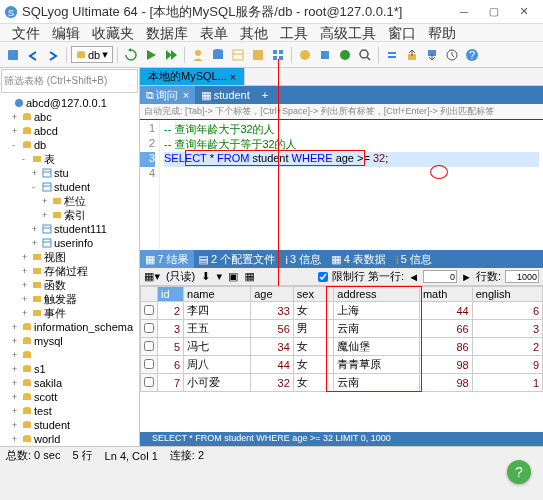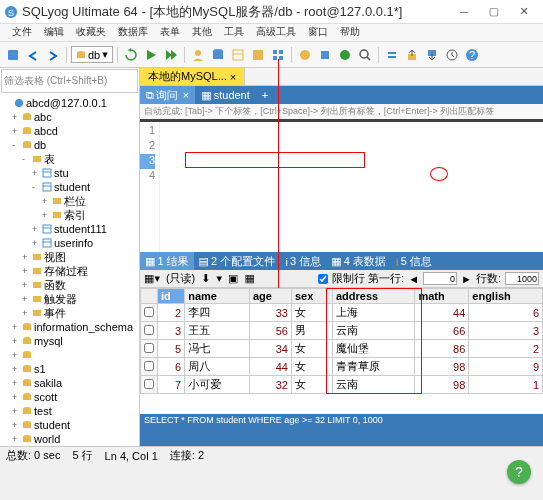--- a/index.html
+++ b/index.html
@@ -3,41 +3,41 @@
 <meta charset="utf-8">
 <style>
 *{box-sizing:border-box;margin:0;padding:0;font-family:"Microsoft YaHei","SimSun",Arial,sans-serif;font-size:11px}
 body{background:#f0f0f0;width:543px;height:500px;overflow:hidden;position:relative}
 .titlebar{height:24px;background:#fff;display:flex;align-items:center;padding:0 4px;border-bottom:1px solid #ddd}
 .titlebar .logo{width:14px;height:14px;margin-right:4px}
 .titlebar .title{flex:1;font-size:13px;color:#333}
 .winbtns{display:flex}
 .winbtn{width:30px;height:20px;display:flex;align-items:center;justify-content:center;color:#555}
 .menubar{height:18px;background:#f7f7f7;display:flex;padding:0 6px;border-bottom:1px solid #ddd}
-.menuitem{padding:1px 6px;font-size:10px;color:#333}
+.menuitem{padding:1px 6px;font-size:14px;color:#333}
 .toolbar{height:26px;background:#f7f7f7;display:flex;align-items:center;padding:0 4px;gap:2px;border-bottom:1px solid #ccc}
 .tbtn{width:18px;height:18px;display:flex;align-items:center;justify-content:center;border-radius:2px}
 .tsep{width:1px;height:16px;background:#ccc;margin:0 2px}
 .dbselect{display:flex;align-items:center;gap:2px;border:1px solid #aaa;padding:1px 4px;background:#fff;font-size:10px}
 .main{display:flex;height:378px}
 .sidebar{width:140px;background:#fff;border-right:1px solid #ccc;display:flex;flex-direction:column}
 .sidetab{height:16px;background:#eee;border-bottom:1px solid #ccc;font-size:10px;padding:1px 4px}
 .filter{height:24px;border:1px solid #ccc;margin:1px;font-size:10px;padding:4px 2px;color:#888;background:#fff}
 .tree{flex:1;overflow:auto;font-size:10px;padding:2px}
 .tnode{white-space:nowrap;padding:0 0 0 2px;display:flex;align-items:center;gap:2px;height:14px}
 .tnode .exp{width:8px;color:#666;font-size:9px}
 .tnode .ic{width:10px;height:10px;display:inline-block}
 .content{flex:1;display:flex;flex-direction:column;background:#fff}
 .contabs{height:18px;background:#f4f4f4;display:flex;border-bottom:1px solid #ccc}
 .contab{padding:2px 8px;font-size:10px;border-right:1px solid #ccc;display:flex;align-items:center;gap:3px}
-.contab.active{background:#fde047}
+.contab.active{background:#0ea5e9}
 .subtabs{height:18px;background:#3a7ab8;display:flex;align-items:center;color:#fff;font-size:10px}
 .subtab{padding:2px 6px;display:flex;align-items:center;gap:2px}
 .subtab.active{background:#5a9ad8}
-.hint{font-size:9px;color:#888;padding:1px 4px;background:#f8f8f8;border-bottom:3px solid #404040}
+.hint{font-size:9px;color:#888;padding:1px 4px;background:#f8f8f8;border-bottom:1px solid #404040}
 .editor{flex:0 0 130px;background:#fff;display:flex;font-family:Consolas,monospace;font-size:11px;position:relative}
 .gutter{width:20px;background:#fff;text-align:right;padding:2px 4px 2px 0;color:#888;border-right:1px solid #eee}
 .gutter div{height:15px}
 .gline3{background:#6aa8e8;color:#fff}
 .code{flex:1;padding:2px 4px;position:relative}
 .line{height:15px;white-space:pre}
 .cm{color:#008000}
 .kw{color:#0000ff}
 .id{color:#000}
 .op{color:#000}
@@ -47,26 +47,26 @@
 .redcirc{position:absolute;border:1.5px solid red;border-radius:50%;left:270px;top:45px;width:18px;height:14px;pointer-events:none}
 .redline{position:absolute;border-left:1px solid red;left:278px;top:59px;height:232px;pointer-events:none}
 .restabs{height:18px;background:#3a7ab8;display:flex;align-items:center;color:#fff;font-size:10px}
 .restab{padding:2px 5px;display:flex;align-items:center;gap:2px}
 .restab.active{background:#5a9ad8}
 .resbar{height:18px;background:#eee;display:flex;align-items:center;font-size:10px;padding:0 4px;gap:6px;border-bottom:1px solid #ccc}
 .resbar .right{margin-left:auto;display:flex;gap:4px;align-items:center}
 .grid{flex:1;overflow:auto;background:#fff;position:relative}
 table{border-collapse:collapse;width:100%;font-size:10px}
 th,td{border:1px solid #ccc;padding:1px 3px;text-align:left;height:15px}
-th{background:#eee;font-weight:bold}
+th{background:#eee;font-weight:normal}
 th.idcol{background:#6aa8e8;color:#fff}
 td.chk{width:14px;text-align:center;background:#f7f7f7}
 td.num{text-align:right}
 .redbox2{position:absolute;border:1.5px solid red;left:186px;top:0;width:96px;height:106px;pointer-events:none}
-.sqlbar{height:32px;background:#3a7ab8;color:#fff;font-size:9px;padding:1px 4px}
+.sqlbar{height:14px;background:#3a7ab8;color:#fff;font-size:9px;padding:1px 12px}
 .statusbar{height:18px;background:#f0f0f0;border-top:1px solid #ccc;display:flex;align-items:center;font-size:10px;padding:0 6px;gap:12px}
 .qbtn{position:absolute;right:12px;bottom:16px;width:24px;height:24px;border-radius:50%;background:#4caf50;display:flex;align-items:center;justify-content:center;color:#fff;font-size:14px;box-shadow:0 1px 3px rgba(0,0,0,.3)}
 input[type=checkbox]{width:10px;height:10px}
 .numinp{width:34px;height:13px;font-size:9px;border:1px solid #aaa;text-align:right;padding:0 1px}
 </style>
 </head>
 <body>
 
 <div class="titlebar">
   <span class="logo"><svg viewBox="0 0 16 16">
@@ -445,30 +445,33 @@
     </div>
     <div class="hint">自动完成: [Tab]-&gt; 下个标签，[Ctrl+Space]-&gt; 列出所有标签，[Ctrl+Enter]-&gt; 列出匹配标签</div>
     <div class="editor">
       <div class="gutter">
         <div>1</div>
         <div>2</div>
         <div class="gline3">3</div>
         <div>4</div>
       </div>
       <div class="code">
+        <div class="line cm">-- 查询年龄大于32的人</div>
+        <div class="line cm">-- 查询年龄大于等于32的人</div>
+        <div class="line hl"><span class="kw">SELECT</span> <span class="op">*</span> <span class="kw">FROM</span> <span class="id">student</span> <span class="kw">WHERE</span> <span class="id">age</span> <span class="op">&gt;=</span> <span class="num">32</span>;</div>
         <div class="redbox1"></div>
         <div class="redcirc"></div>
       </div>
     </div>
     <div class="redline"></div>
 
     <div class="restabs">
       <div class="restab active">
           <span>▦</span>
-          <span>1 结果</span>
+          <span>7 结果</span>
         </div>
       <div class="restab">
           <span>▤</span>
           <span>2 个配置文件</span>
         </div>
       <div class="restab">
           <span>ℹ</span>
           <span>3 信息</span>
         </div>
       <div class="restab">

